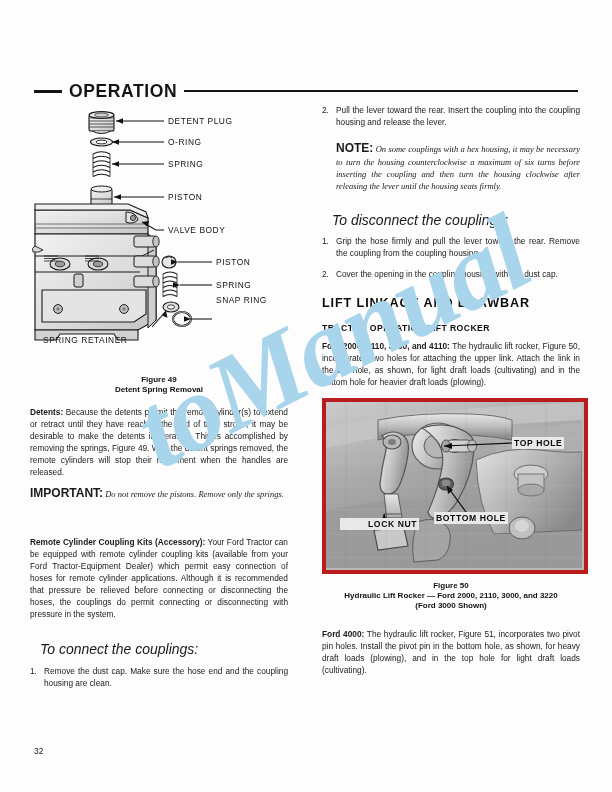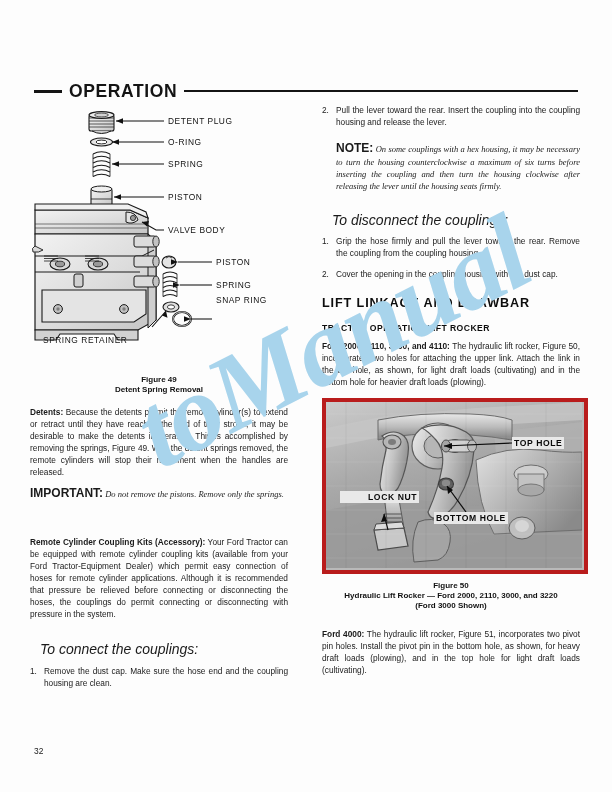--- a/index.html
+++ b/index.html
@@ -482,21 +482,21 @@
         </g>
         <g fill="#0c0c0c">
           <path d="M118 44 l8 -3 v6 Z"></path>
           <path d="M121 84 l1 8 l5 -4 Z"></path>
           <path d="M58 112 l-3 8 l6 -1 Z"></path>
         </g>
       </svg>
 
       <div class="photo-label" style="left:186px; top:35px;">TOP HOLE</div>
       <div class="photo-label" style="left:108px; top:110px;">BOTTOM HOLE</div>
-      <div class="photo-label" style="left:14px; top:89px;padding-left:28px;">LOCK NUT</div>
+      <div class="photo-label" style="left:14px; top:116px;padding-left:28px;">LOCK NUT</div>
     </div>
 
     <div class="fig-caption">
       <div>Figure 50</div>
       <div>Hydraulic Lift Rocker — Ford 2000, 2110, 3000, and 3220</div>
       <div>(Ford 3000 Shown)</div>
     </div>
 
     <div style="height:6px"></div>
 

